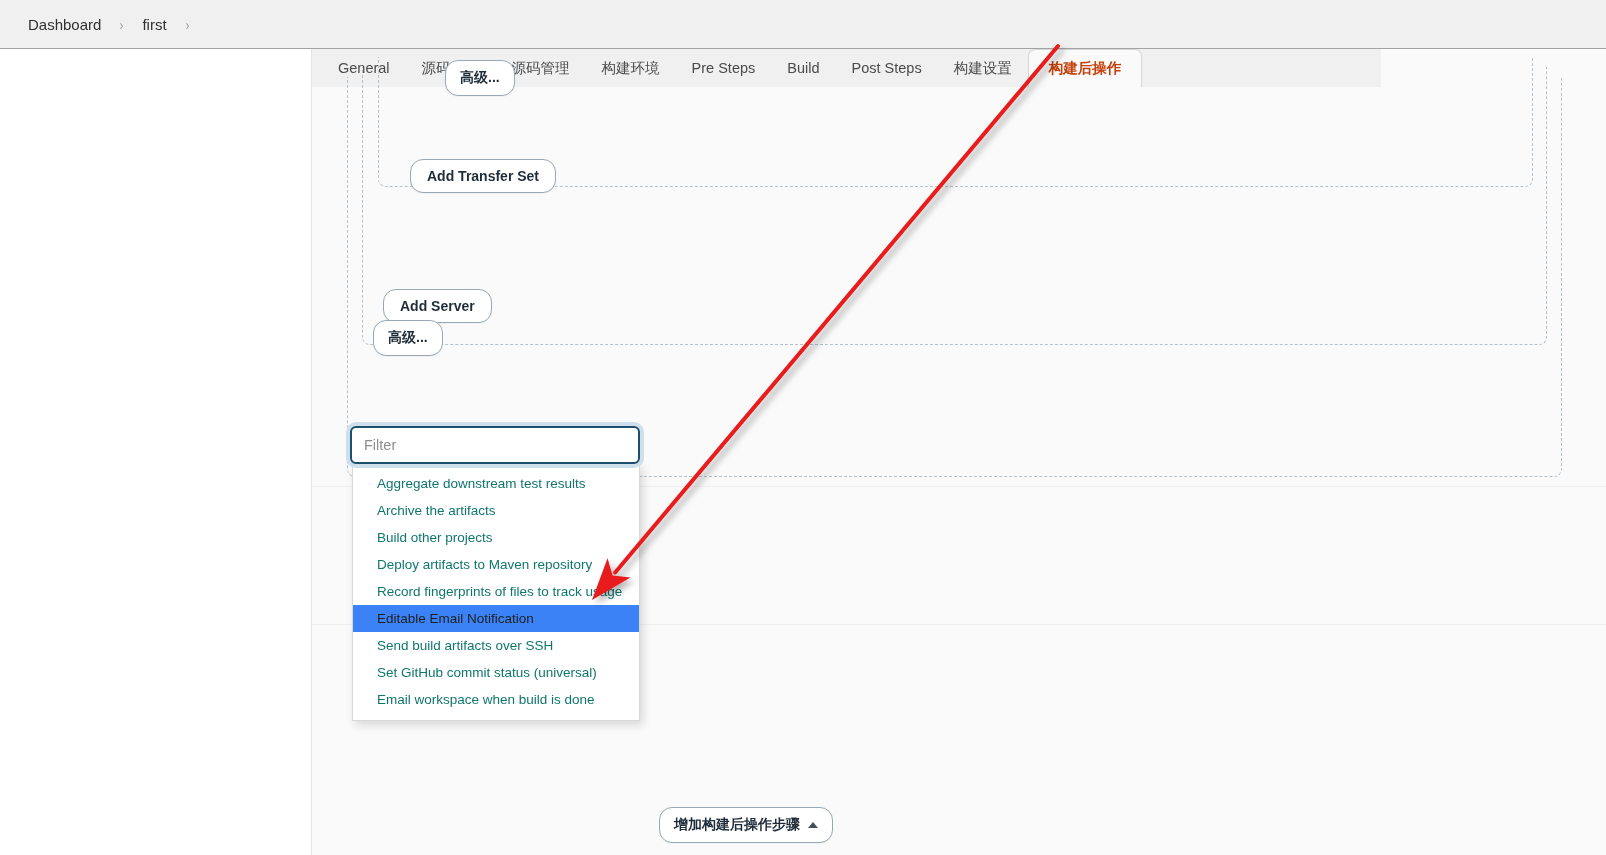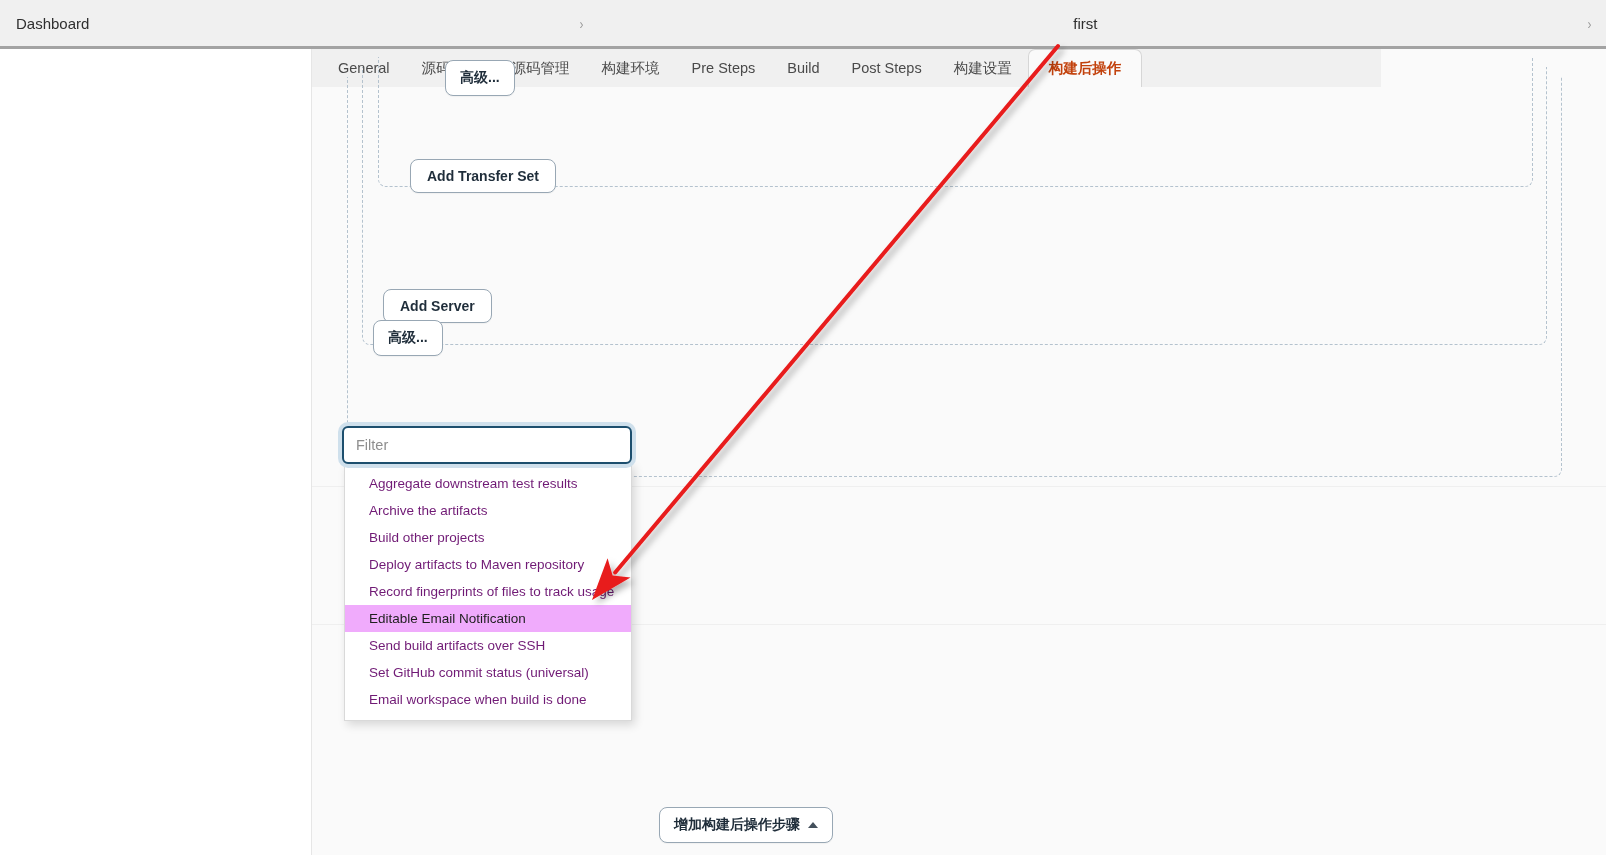--- a/index.html
+++ b/index.html
@@ -8,24 +8,23 @@
     font-family: "Liberation Sans", sans-serif;
     background: #ffffff;
     overflow: hidden;
   }
 
   
   .breadcrumb-bar {
     position: absolute; left: 0; top: 0;
     width: 1606px; height: 49px;
     background: #f0f0f0;
-    border-bottom: 3px solid #a3a3a3;
+    border-bottom: 1px solid #a3a3a3;
     display: flex; align-items: center;
-    padding-left: 12px;
-    justify-content: space-between;
+    padding-left: 24px;
   }
   .crumb {
     font-size: 15px; color: #2f2f2f;
     padding: 0 4px; text-decoration: none;
     white-space: nowrap;
   }
   .crumb-sep {
     color: #9a9a9a; font-size: 15px;
     margin: 0 14px 0 14px;
     display: inline-block;
@@ -105,21 +104,21 @@
     border-top: none;
     border-radius: 0 0 8px 8px;
   }
 
   
   .btn {
     display: inline-flex;
     align-items: center; justify-content: center;
     background: #ffffff;
     border: 1px solid #98a7b4;
-    border-radius: 8px;
+    border-radius: 13px;
     color: #1f2d3a;
     font-size: 14px;
     font-weight: bold;
     font-family: "Liberation Sans", sans-serif;
     padding: 8px 16px;
     cursor: pointer;
     white-space: nowrap;
     box-shadow: 0 1px 1px rgba(0,0,0,0.04);
   }
 
@@ -133,21 +132,21 @@
     position: absolute;
     left: 0; width: 1295px; height: 1px;
     background: #efefef;
   }
   .hrule.r1 { top: 399px; }
   .hrule.r2 { top: 537px; }
 
   
   .dropdown-wrap {
     position: absolute;
-    left: 30px; top: 339px;
+    left: 38px; top: 339px;
     width: 295px;
   }
   .filter-field {
     position: relative;
     width: 290px; height: 38px;
     background: #ffffff;
     border: 2px solid #1d4f6e;
     border-radius: 6px;
     box-shadow: 0 0 0 4px #cfe0ec;
     display: flex; align-items: center;
@@ -170,21 +169,21 @@
     width: 288px;
     background: #ffffff;
     border: 1px solid #d9d9d9;
     border-top: none;
     box-shadow: 3px 4px 9px rgba(0,0,0,0.14);
     padding: 7px 0 7px 0;
     z-index: 2;
   }
   .dropdown-item {
     font-size: 13.5px;
-    color: #701a75;
+    color: #0f766e;
     padding: 5px 10px 5px 24px;
     line-height: 17px;
     cursor: pointer;
     white-space: nowrap;
   }
   .dropdown-item.selected { background: #aecdf5; color: #1f1f1f; }
 
   .btn-add-step {
     position: absolute;
     left: 347px; top: 720px;
@@ -250,21 +249,21 @@
     <div class="dropdown-wrap">
       <div class="filter-field">
         <input type="text" placeholder="Filter" style="">
       </div>
       <div class="dropdown-list">
         <div class="dropdown-item">Aggregate downstream test results</div>
         <div class="dropdown-item">Archive the artifacts</div>
         <div class="dropdown-item">Build other projects</div>
         <div class="dropdown-item">Deploy artifacts to Maven repository</div>
         <div class="dropdown-item">Record fingerprints of files to track usage</div>
-        <div class="dropdown-item selected" style="background: #f0abfc;">Editable Email Notification</div>
+        <div class="dropdown-item selected" style="background: #3b82f6;">Editable Email Notification</div>
         <div class="dropdown-item">Send build artifacts over SSH</div>
         <div class="dropdown-item">Set GitHub commit status (universal)</div>
         <div class="dropdown-item">Email workspace when build is done</div>
       </div>
     </div>
 
     <button class="btn btn-add-step">
       <span>增加构建后操作步骤</span>
       <span class="caret-up"></span>
     </button>

